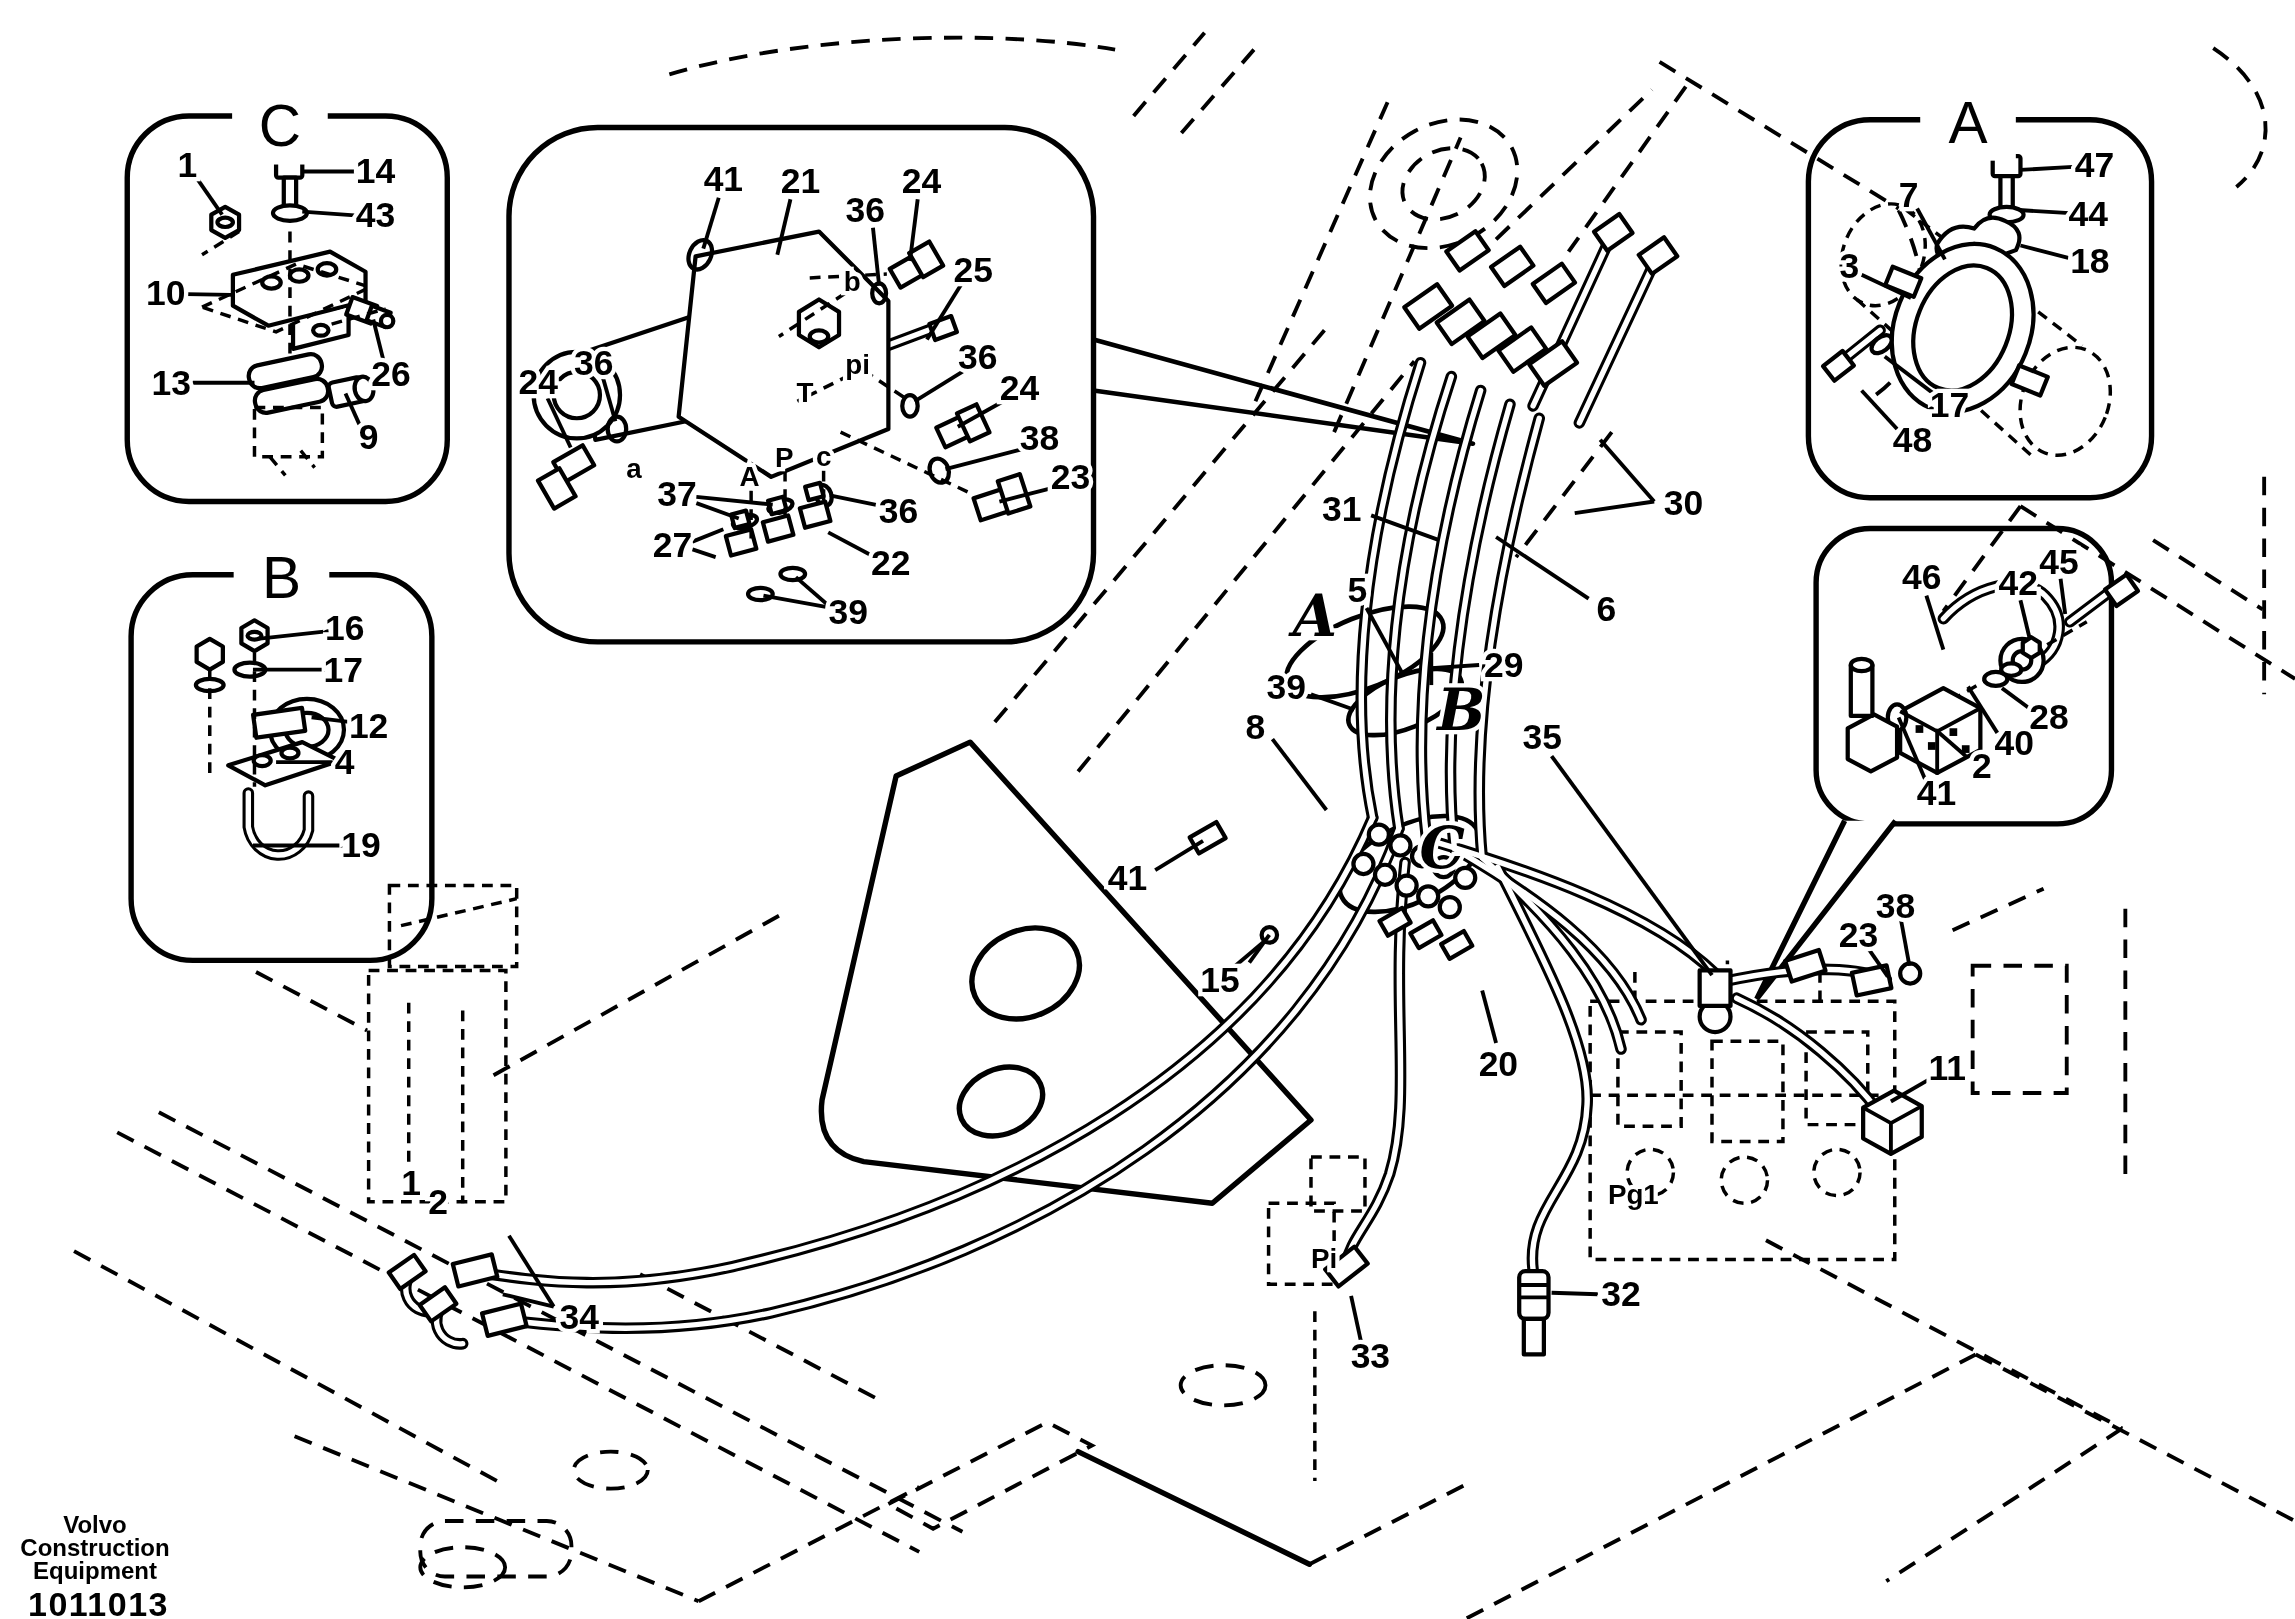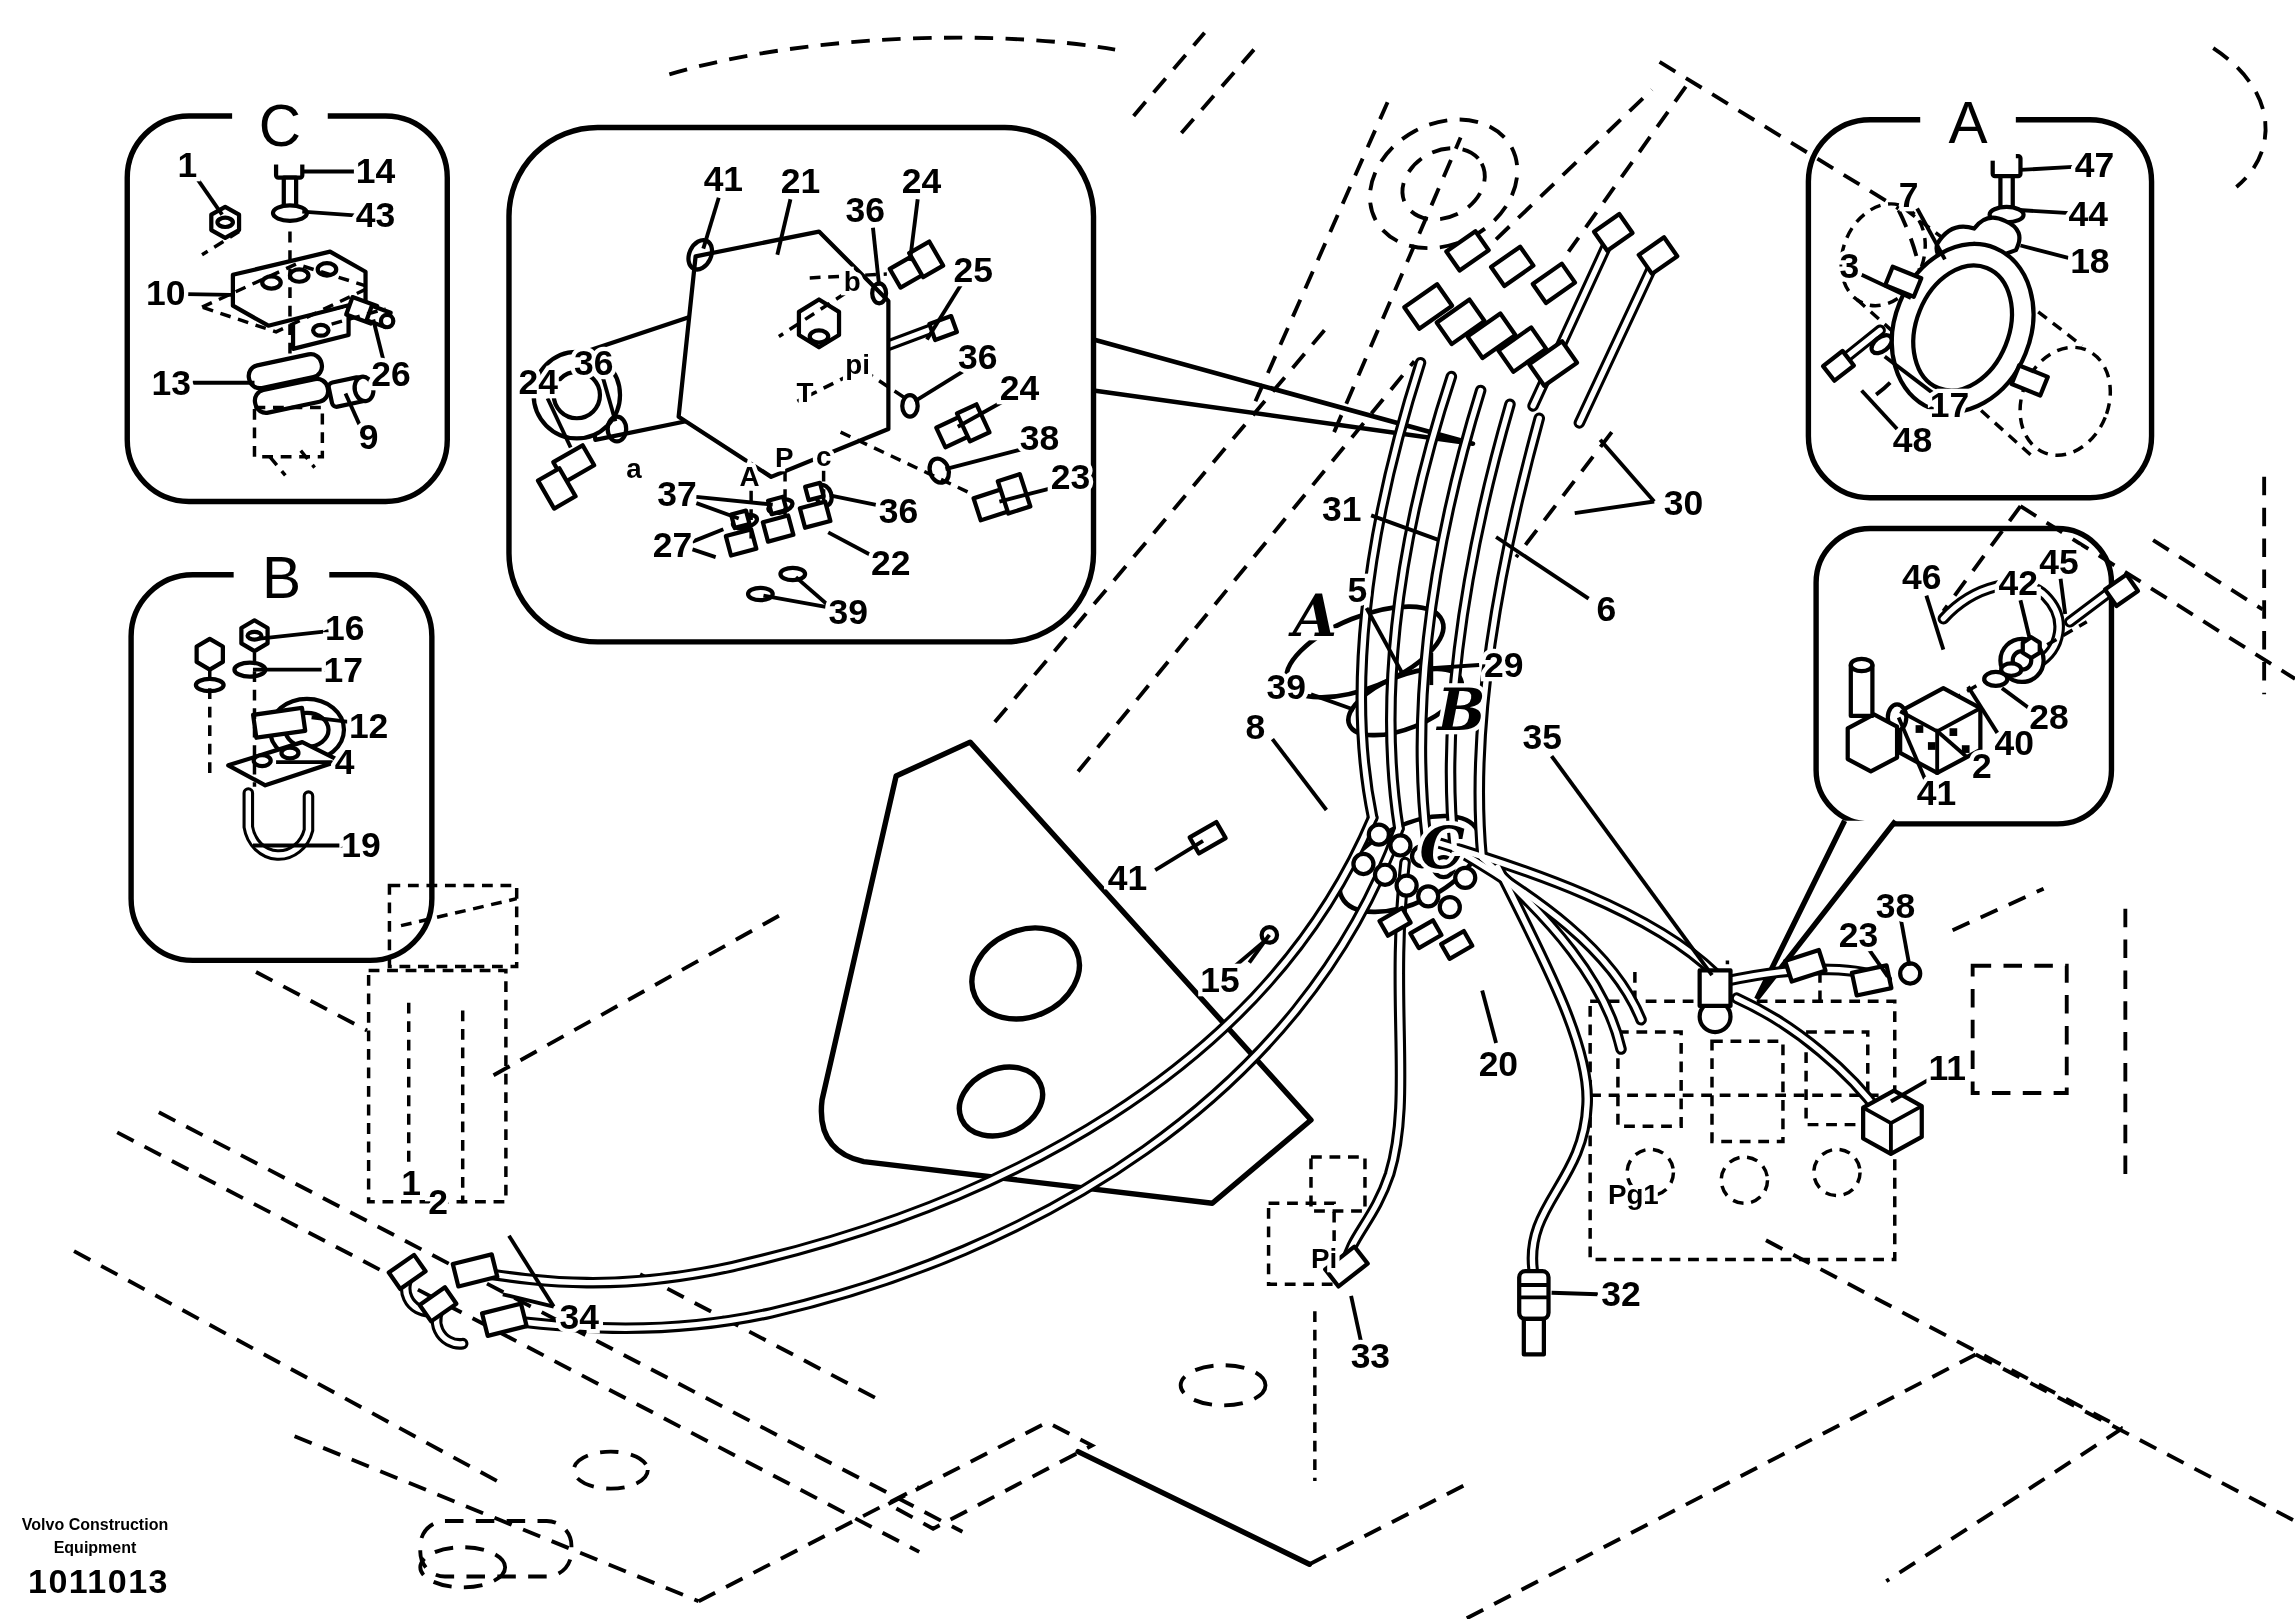--- a/index.html
+++ b/index.html
@@ -18,21 +18,21 @@
   .hose-outer{stroke:#000;stroke-width:15;fill:none;stroke-linecap:round;}
   .hose-inner{stroke:#fff;stroke-width:7;fill:none;stroke-linecap:round;}
   .leader{stroke:#000;stroke-width:5;fill:none;}
   text{fill:#000;stroke:#fff;stroke-width:11;paint-order:stroke;text-anchor:middle;
        dominant-baseline:central;font-family:"Liberation Sans",sans-serif;}
   .callout{font-size:46px;font-weight:700;}
   .port{font-size:36px;font-weight:700;}
   .script{font-family:"DejaVu Serif",serif;font-style:italic;font-weight:700;font-size:74px;}
   .btitle{font-size:76px;font-weight:400;stroke:none;}
   #footer{position:absolute;left:14px;top:1513px;width:162px;text-align:center;color:#000;}
-  #footer .brand{font-size:16px;font-weight:700;line-height:23px;}
+  #footer .brand{font-size:24px;font-weight:700;line-height:23px;}
   #footer .fig{font-size:34px;font-weight:700;letter-spacing:1.5px;margin-top:3.1px;text-align:left;padding-left:14px;}
 </style>
 </head>
 <body>
 
 <div id="page">
 <svg id="diagram-svg" width="2295" height="1620" viewBox="0 0 2976 2100">
   <defs>
     <path id="h_a" d="M 1842,470 C 1768,700 1748,905 1780,1060"></path>
     <path id="h_b" d="M 1882,488 C 1805,722 1790,922 1814,1074"></path>

